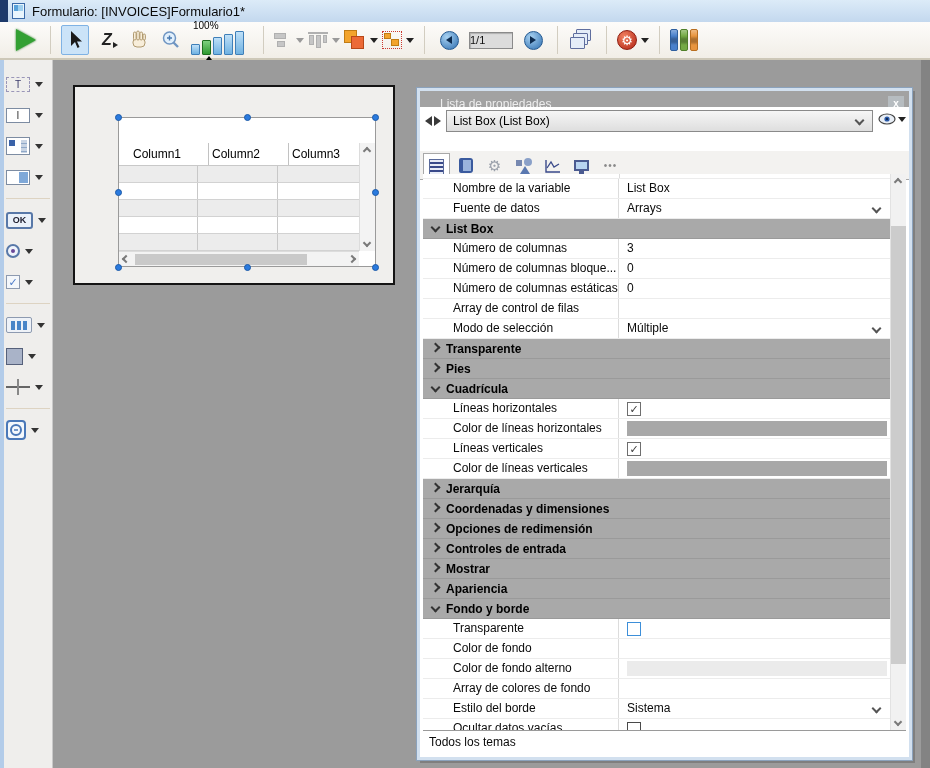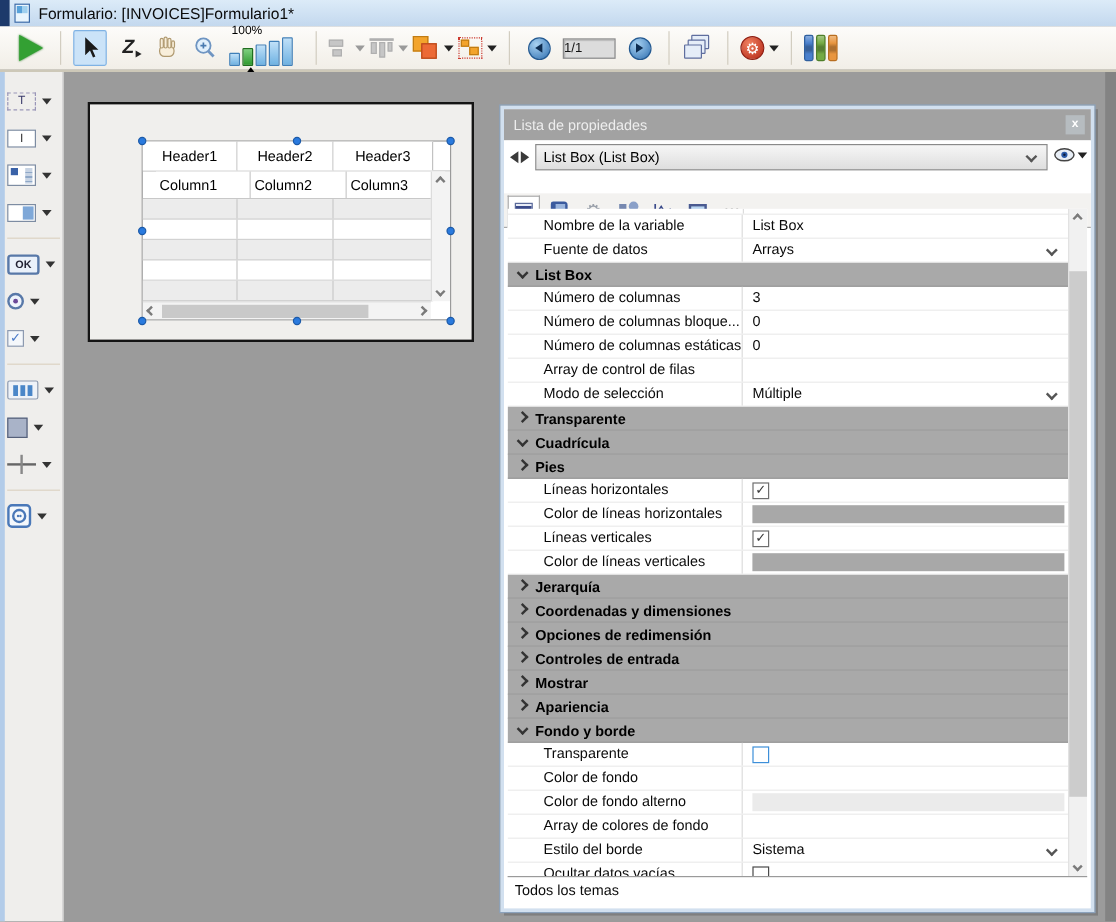--- a/index.html
+++ b/index.html
@@ -111,21 +111,21 @@
   .chev-s.left { transform:rotate(135deg); } .chev-s.right { transform:rotate(-45deg); }
   .lb-vscroll .up { position:absolute; left:4px; top:5px; }
   .lb-vscroll .down { position:absolute; left:4px; bottom:5px; }
   .lb-hscroll .left { position:absolute; left:4px; top:4px; }
   .lb-hscroll .right { position:absolute; right:4px; top:4px; }
   .handle { position:absolute; width:7px; height:7px; border-radius:50%; background:#2a7ade; border:1px solid #1c5aa8; }
 
   
   #prop-panel { position:absolute; left:417px; top:88px; width:495px; height:672px;
     background:#fff; border:3px solid #d2e0ef; outline:1px solid #8ba2bc; box-shadow:3px 3px 0 rgba(0,0,0,.18); }
-  .pp-title { height:26px; background:#a2a2a2; color:#ededed; font-size:12px; line-height:26px; padding-left:8px; position:relative; }
+  .pp-title { height:16px; background:#a2a2a2; color:#ededed; font-size:12px; line-height:26px; padding-left:20px; position:relative; }
   .pp-close { position:absolute; right:5px; top:5px; width:16px; height:16px; background:#b6bcc0; color:#fff; font-size:10px; font-weight:bold; text-align:center; line-height:16px; }
   .pp-selector { height:44px; background:#fff; position:relative; }
   .sel-arrows { position:absolute; left:5px; top:9px; display:flex; gap:2px; }
   .tri-l { width:0; height:0; border-top:5px solid transparent; border-bottom:5px solid transparent; border-right:7px solid #3a3a3a; }
   .tri-r { width:0; height:0; border-top:5px solid transparent; border-bottom:5px solid transparent; border-left:7px solid #3a3a3a; }
   .sel-dd { position:absolute; left:26px; right:36px; top:3px; height:22px; background:linear-gradient(#f6f6f6,#dedede);
     border:1px solid #8a8a8a; font-size:12px; line-height:20px; padding-left:6px; color:#000; }
   .sel-dd .chev { position:absolute; right:9px; top:6px; }
   .chev { display:inline-block; width:7px; height:7px; border-right:2px solid #555; border-bottom:2px solid #555; }
   .chev.down { transform:rotate(45deg); } .chev.right { transform:rotate(-45deg); }
@@ -351,25 +351,20 @@
         </div>
         <div class="pal-arrow"></div>
       </div>
   </div>
 </div>
 
 <div class="right-shadow"></div>
 
 <div id="canvas">
   <div id="listbox">
-    <div class="lb-header-row">
-        <div class="lb-h" style="width: 79px;">Header1</div>
-        <div class="lb-h" style="width: 80px;">Header2</div>
-        <div class="lb-h" style="width: 83px;">Header3</div>
-      </div>
     <div class="lb-first-row">
         <div class="lb-c" style="width: 79px;">Column1</div>
         <div class="lb-c" style="width: 80px;">Column2</div>
         <div class="lb-c" style="width: 83px;">Column3</div>
       </div>
     <div class="lb-rows">
         <div class="lb-row alt">
           <i style="width: 79px;"></i>
           <i style="width: 80px;"></i>
           <i style="width: 83px;"></i>
@@ -503,26 +498,26 @@
         </div>
         <div class="prow">
           <div class="plabel">Modo de selección</div>
           <div class="pvalue"><span>Múltiple</span><span class="chev down"></span></div>
         </div>
         <div class="prow section">
           <span class="chev right"></span>
           <span>Transparente</span>
         </div>
         <div class="prow section">
+          <span class="chev right"></span>
+          <span>Pies</span>
+        </div>
+        <div class="prow section">
           <span class="chev down"></span>
           <span>Cuadrícula</span>
-        </div>
-        <div class="prow section">
-          <span class="chev right"></span>
-          <span>Pies</span>
         </div>
         <div class="prow">
           <div class="plabel">Líneas horizontales</div>
           <div class="pvalue">
             <div class="cb checked">✓</div>
           </div>
         </div>
         <div class="prow">
           <div class="plabel">Color de líneas horizontales</div>
           <div class="pvalue">

